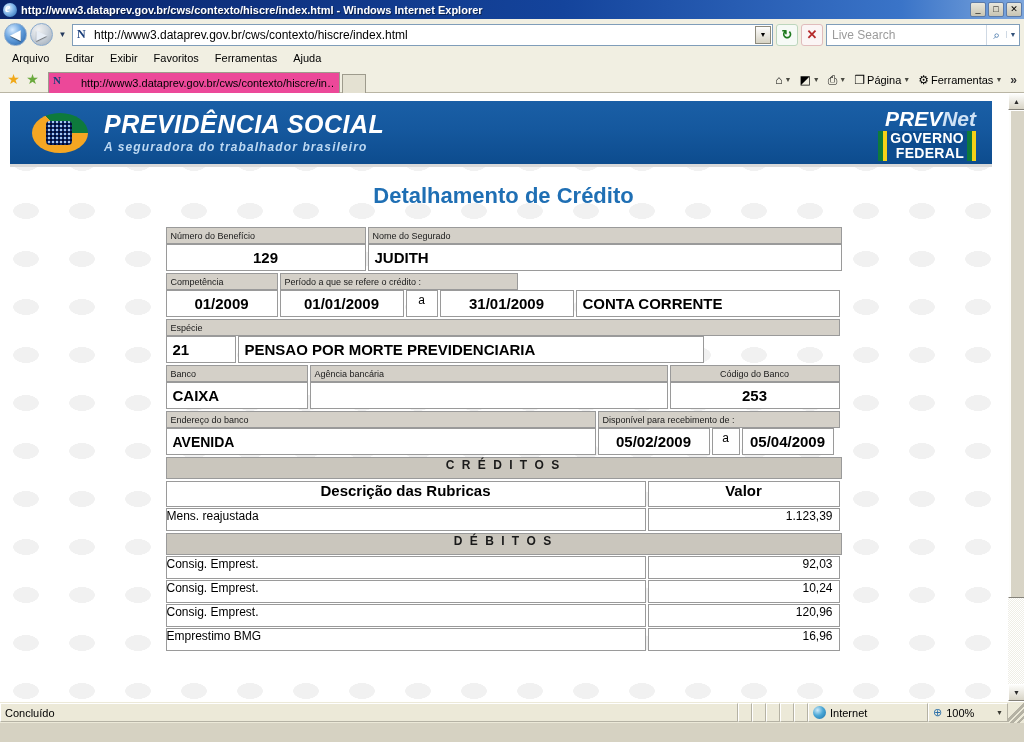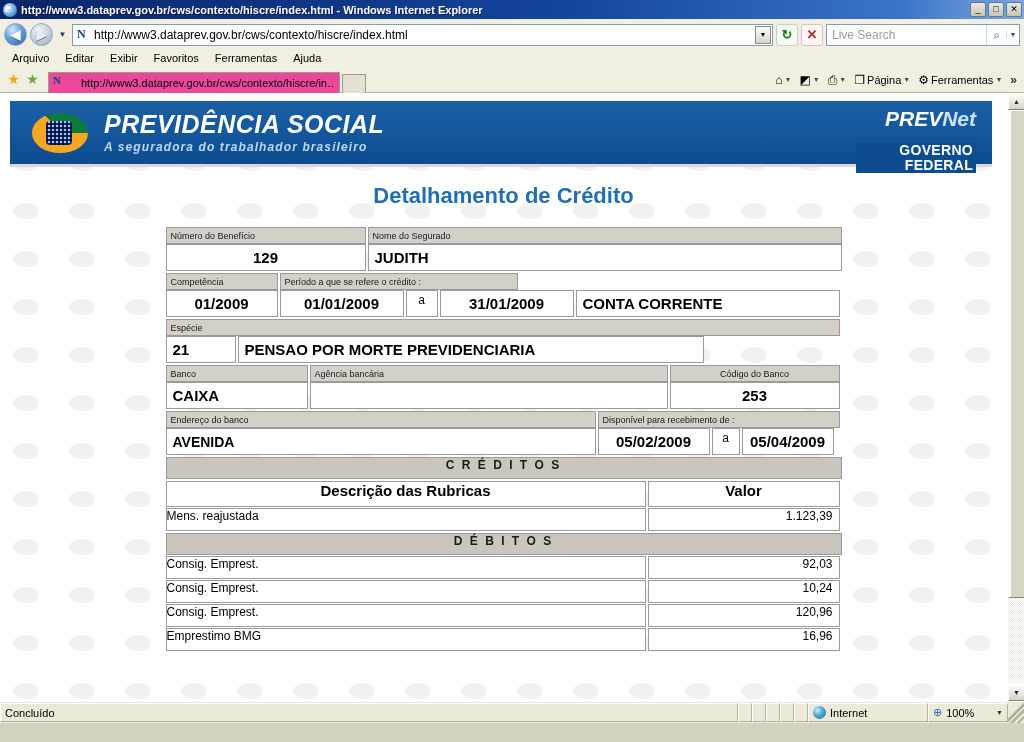--- a/index.html
+++ b/index.html
@@ -216,21 +216,21 @@
     letter-spacing: 1.1px; margin-top: 2px;
   }
   #prevnet {
     position: absolute; right: 16px; top: 7px; width: 120px; text-align: right;
   }
   #prevnet .pn {
     font: italic 900 21px "Liberation Sans", sans-serif; color: #fff; line-height: 1;
   }
   #prevnet .pn .net { color: #cfe2f5; font-weight: bold; }
   #prevnet .gf {
-    margin-top: 14px; display: flex; align-items: stretch; justify-content: flex-end; flex-direction: column;
+    margin-top: 2px; display: flex; align-items: stretch; justify-content: flex-end;
   }
   #prevnet .flagbar {
     width: 9px; background: linear-gradient(to right,#0e7a3c 0 50%, #f5d118 50% 100%);
   }
   #prevnet .gftext {
     background: #0d4c8e; padding: 0 3px;
     font: 900 14px "Liberation Sans", sans-serif; color: #fff; line-height: 15px;
     letter-spacing: .3px;
   }
 

